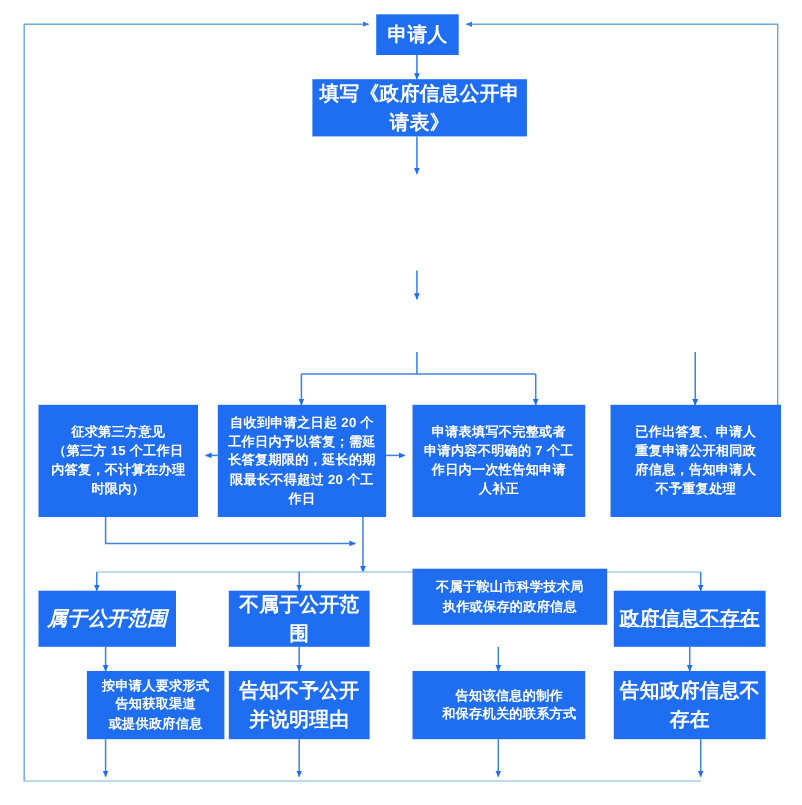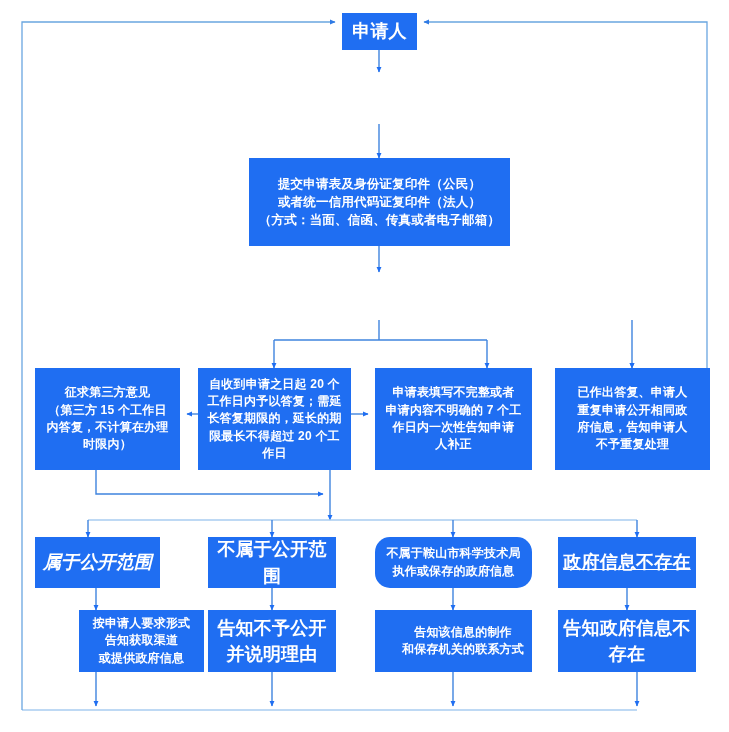--- a/index.html
+++ b/index.html
@@ -115,24 +115,22 @@
       <path d="M22,710 L22,22 L335,22" marker-end="url(#ahl)"></path>
     </g>
 
     <g stroke="#6aa6e0" stroke-width="1.3" fill="none">
       <path d="M710,425 L707,425 L707,22 L424,22" marker-end="url(#ahl)"></path>
     </g>
   </svg>
 
   <div class="node" style="left:342px; top:13px; width:75px; height:37px;">申请人</div>
 
+  <div class="node" style="left:284px; top:72px; width:195px; height:52px;">填写《政府信息公开申请表》</div>
 
-  <div class="node small" style="left:249px; top:158px; width:261px; height:88px;">提交申请表及身份证复印件（公民）
-或者统一信用代码证复印件（法人）
-（方式：当面、信函、传真或者电子邮箱）</div>
 
 
   <div class="node tiny" style="left:35px; top:368px; width:145px; height:102px;">征求第三方意见
 （第三方 15 个工作日
 内答复，不计算在办理
 时限内）</div>
 
   <div class="node tiny" style="left:198px; top:368px; width:153px; height:102px;">自收到申请之日起 20 个
 工作日内予以答复；需延
 长答复期限的，延长的期
@@ -146,21 +144,21 @@
 
   <div class="node tiny" style="left:555px; top:368px; width:155px; height:102px;">已作出答复、申请人
 重复申请公开相同政
 府信息，告知申请人
 不予重复处理</div>
 
   <div class="node" style="left:35px; top:537px; width:125px; height:51px;font-style:italic;">属于公开范围</div>
 
   <div class="node" style="left:208px; top:537px; width:128px; height:51px;">不属于公开范围</div>
 
-  <div class="node tiny" style="left:375px; top:537px; width:157px; height:51px;border-radius:15px;">不属于鞍山市科学技术局
+  <div class="node tiny" style="left:375px; top:517px; width:177px; height:51px;">不属于鞍山市科学技术局
 执作或保存的政府信息</div>
 
   <div class="node" style="left:558px; top:537px; width:138px; height:51px;text-decoration:underline;">政府信息不存在</div>
 
   <div class="node tiny" style="left:35px; top:610px; width:125px; height:62px;margin-left:44px;">按申请人要求形式
 告知获取渠道
 或提供政府信息</div>
 
   <div class="node" style="left:208px; top:610px; width:128px; height:62px;">告知不予公开
 并说明理由</div>

